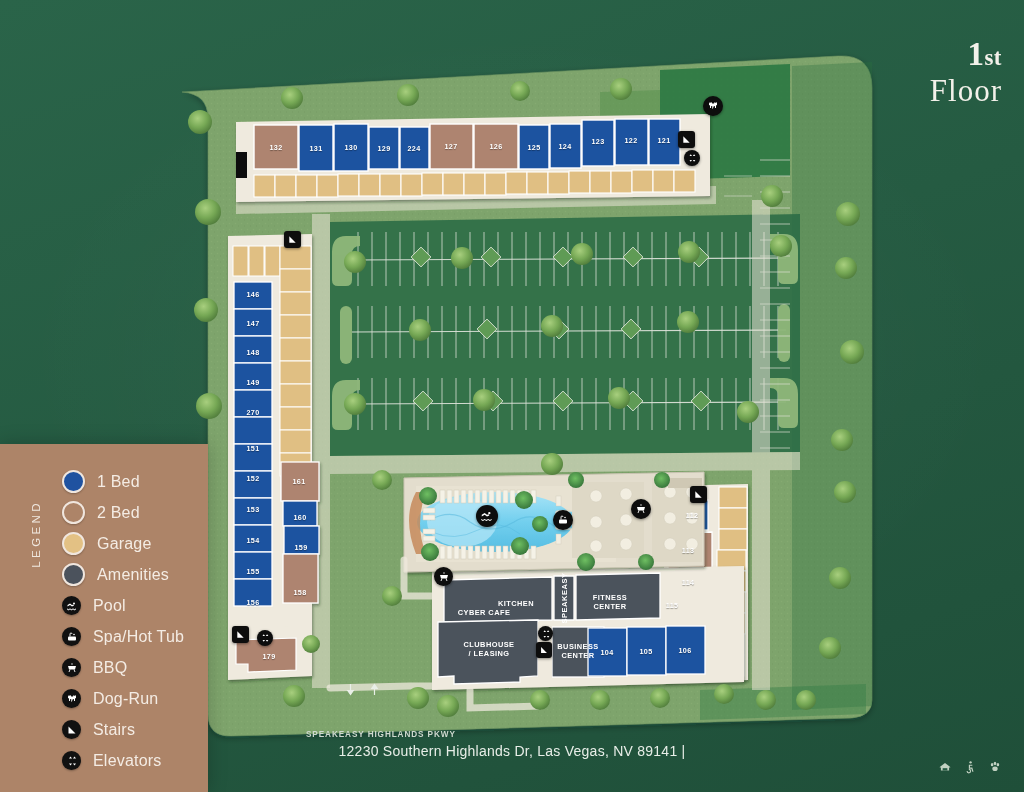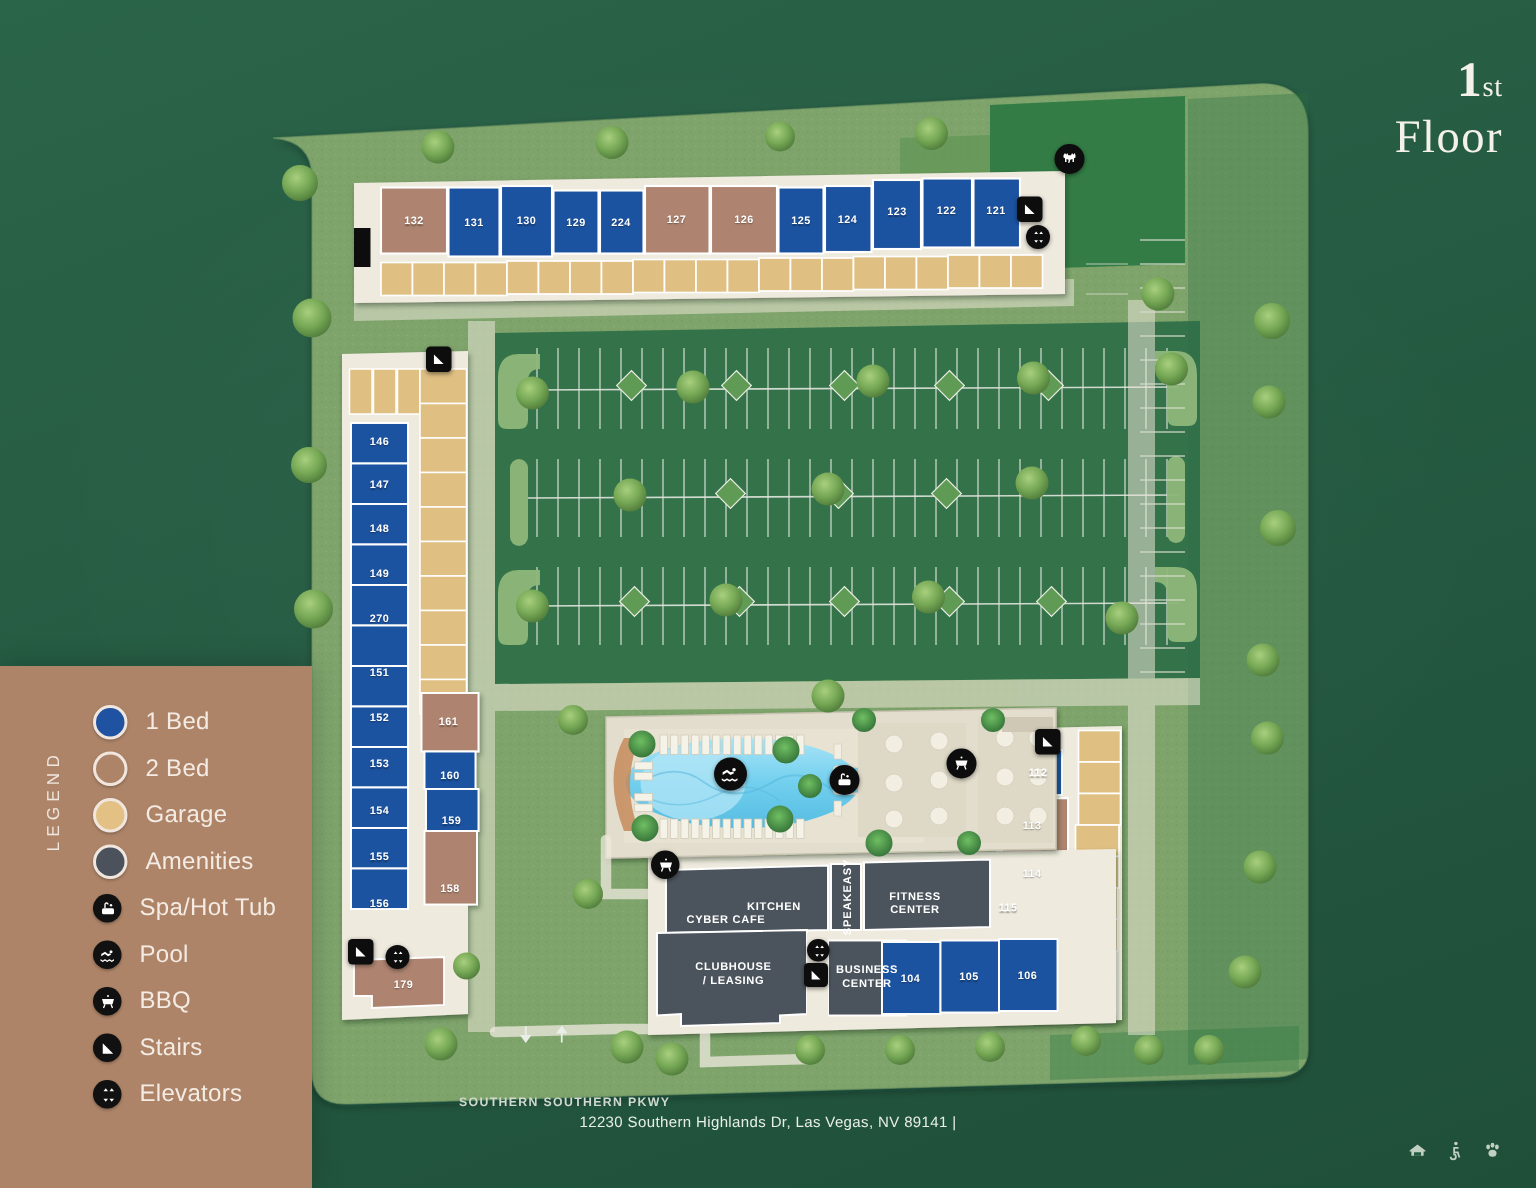--- a/index.html
+++ b/index.html
@@ -21,21 +21,21 @@
 
   
   .floor-title{
     position:absolute;right:22px;top:38px;
     text-align:right;color:#f3f1ea;
     font-family:"Liberation Serif", serif;
     line-height:1.0;
     letter-spacing:.5px;
   }
   .floor-title .num{font-size:33px;font-weight:700;}
-  .floor-title .sup{font-size:19px;font-weight:400;}
+  .floor-title .sup{font-size:23px;font-weight:700;}
   .floor-title .word{font-size:31px;display:block;margin-top:4px;letter-spacing:1px;}
 
   
   .legend{
     position:absolute;left:0;top:444px;width:208px;height:348px;
     background:#ad8468;
     box-shadow:0 0 18px rgba(0,0,0,.22);
   }
   .legend-word{
     position:absolute;left:30px;top:56px;
@@ -84,21 +84,21 @@
   }
   .amen-label.vert{writing-mode:vertical-rl;transform:translate(-50%,-50%) rotate(180deg);letter-spacing:.6px;}
 
   
   .street-label{
     position:absolute;left:306px;top:730px;
     color:#cfd9cf;font-size:8.2px;font-weight:700;letter-spacing:.9px;
   }
   .address{
     position:absolute;left:0;right:0;top:743px;text-align:center;
-    color:#e8eee8;font-size:10px;letter-spacing:.25px;
+    color:#e8eee8;font-size:14px;letter-spacing:.25px;
   }
   .footer-icons{
     position:absolute;right:22px;top:760px;display:flex;gap:11px;align-items:center;
   }
   .footer-icons svg{display:block;opacity:.92;}
 
   .arrows{
     position:absolute;left:344px;top:682px;display:flex;gap:11px;align-items:center;
   }
   .arrows svg{display:block;}
@@ -873,50 +873,58 @@
       </div>
 
       <div class="legend-row">
         <span class="legend-swatch" style="background:#4b525c;border:2px solid #f0e6de"></span>
         <span class="legend-label">Amenities</span>
       </div>
 
       <div class="legend-row">
         <span class="icon-chip">
           <svg viewBox="0 0 24 24" fill="#fff">
+              <circle cx="16" cy="7" r="2"></circle>
+              <path d="M3 10l5-3 4 3 3-1 1 2-4 2-4-3-5 3z"></path>
+              <path d="M2 17c1.5 0 1.5 1.5 3 1.5S6.5 17 8 17s1.5 1.5 3 1.5S12.5 17 14 17s1.5 1.5 3 1.5S18.5 17 20 17v2c-1.5 0-1.5 1.5-3 1.5S15.5 19 14 19s-1.5 1.5-3 1.5S9.5 19 8 19s-1.5 1.5-3 1.5S3.5 19 2 19z"></path>
+            </svg>
+        </span>
+        <span class="legend-label">Pool</span>
+      </div>
+
+      <div class="legend-row">
+        <span class="icon-chip">
+          <svg viewBox="0 0 24 24" fill="#fff">
               <rect x="4" y="11" width="16" height="8" rx="2"></rect>
               <path d="M8 11V6a2 2 0 1 1 4 0" stroke="#fff" stroke-width="1.8" fill="none"></path>
               <circle cx="16" cy="7" r="1.6"></circle>
             </svg>
         </span>
         <span class="legend-label">Spa/Hot Tub</span>
-      </div>
-
-      <div class="legend-row">
-        <span class="icon-chip">
-          <svg viewBox="0 0 24 24" fill="#fff">
-              <circle cx="16" cy="7" r="2"></circle>
-              <path d="M3 10l5-3 4 3 3-1 1 2-4 2-4-3-5 3z"></path>
-              <path d="M2 17c1.5 0 1.5 1.5 3 1.5S6.5 17 8 17s1.5 1.5 3 1.5S12.5 17 14 17s1.5 1.5 3 1.5S18.5 17 20 17v2c-1.5 0-1.5 1.5-3 1.5S15.5 19 14 19s-1.5 1.5-3 1.5S9.5 19 8 19s-1.5 1.5-3 1.5S3.5 19 2 19z"></path>
-            </svg>
-        </span>
-        <span class="legend-label">Pool</span>
       </div>
 
       <div class="legend-row">
         <span class="icon-chip">
           <svg viewBox="0 0 24 24" fill="#fff">
               <path d="M4 8h16l-2 7H6z"></path>
               <path d="M8 15l-2 5M16 15l2 5" stroke="#fff" stroke-width="1.8"></path>
               <circle cx="12" cy="4" r="1.3"></circle>
             </svg>
         </span>
         <span class="legend-label">BBQ</span>
       </div>
 
+      <div class="legend-row">
+        <span class="icon-chip">
+          <svg viewBox="0 0 24 24" fill="#fff">
+              <path d="M4 7l2-3 1.6 2.2L9 4l1.5 3H14l1.5-3 1.4 2.2L19 4l1 3v3l-2 1v5h-2v-4l-3 1-1 4H10l1-4-3-1v4H6v-5l-2-1V7z"></path>
+            </svg>
+        </span>
+        <span class="legend-label">Dog-Run</span>
+      </div>
 
       <div class="legend-row">
         <span class="icon-chip">
           <svg viewBox="0 0 24 24" fill="#fff">
               <path d="M5 19 L5 5 L19 19 Z"></path>
             </svg>
         </span>
         <span class="legend-label">Stairs</span>
       </div>
 
@@ -925,21 +933,21 @@
           <svg viewBox="0 0 24 24" fill="#fff">
               <path d="M9 3l3 4H6l3-4zM9 21l-3-4h6l-3 4zM17 3l3 4h-6l3-4zM17 21l-3-4h6l-3 4z"></path>
             </svg>
         </span>
         <span class="legend-label">Elevators</span>
       </div>
 
     </div>
   </div>
 
-  <div class="street-label">SOUTHERN SOUTHERN PKWY</div>
+  <div class="street-label">SPEAKEASY HIGHLANDS PKWY</div>
   <div class="address">12230 Southern Highlands Dr, Las Vegas, NV 89141  |</div>
 
   <div class="footer-icons">
     <svg viewBox="0 0 24 24" width="14" height="14">
       <path d="M3 12 L12 5 L21 12 L21 13 L19 13 L19 18 L5 18 L5 13 L3 13 Z" fill="#cfdccd"></path>
       <rect x="8" y="14" width="8" height="4" fill="#265c43"></rect>
     </svg>
     <svg viewBox="0 0 24 24" width="14" height="14">
       <circle cx="13" cy="4" r="2" fill="#cfdccd"></circle>
       <path d="M10 8h6v2h-4v3h4l2 7h-2l-1.6-5H10a4 4 0 1 1-4 4h2a2 2 0 1 0 2-2z" fill="#cfdccd"></path>

